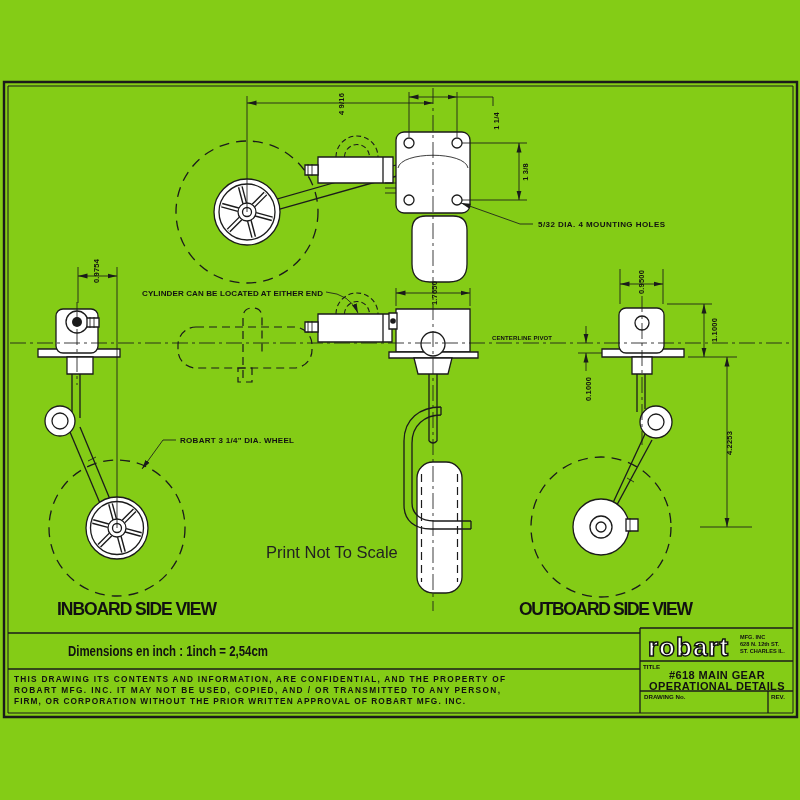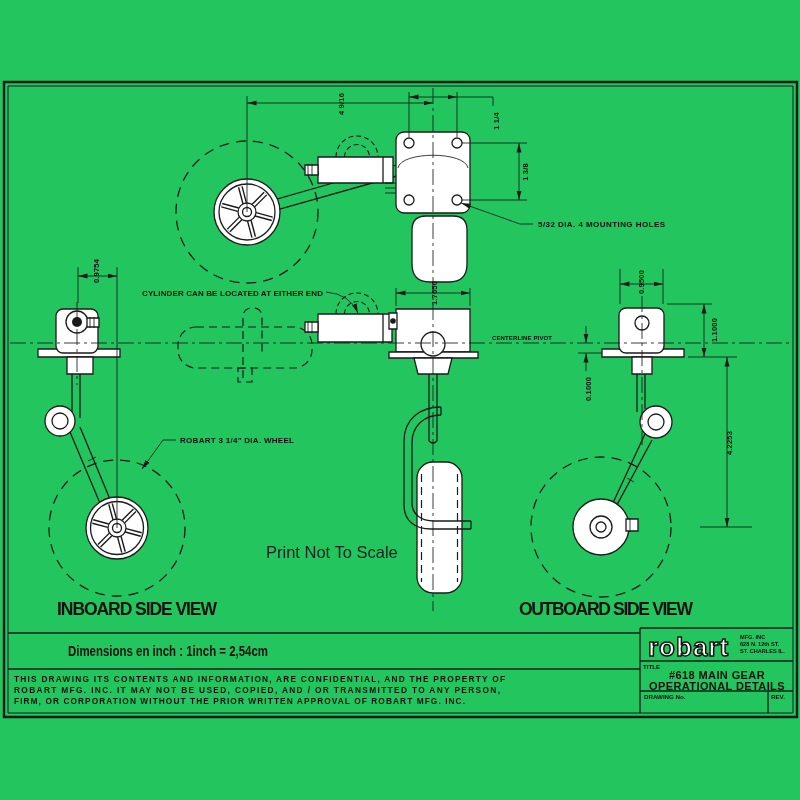--- a/index.html
+++ b/index.html
@@ -1,16 +1,16 @@
 <!DOCTYPE html>
 <html><head>
 <meta charset="utf-8">
 <style>
   html,body{margin:0;padding:0;background:#fff;}
-  .canvas{position:relative;width:800px;height:800px;background:#22c55e;overflow:hidden;}
+  .canvas{position:relative;width:800px;height:800px;background:#84cc16;overflow:hidden;}
   svg{display:block;}
   svg *{vector-effect:non-scaling-stroke;}
   .ln{stroke:#1b1b1b;fill:none;stroke-width:1.3px;}
   .lnw{stroke:#1b1b1b;fill:#fff;stroke-width:1.3px;}
   .thin{stroke:#1b1b1b;fill:none;stroke-width:0.85px;}
   .cl{stroke:#1b1b1b;fill:none;stroke-width:0.85px;stroke-dasharray:16 4 3 4;}
   .tire{stroke:#1b1b1b;fill:none;stroke-width:1.3px;stroke-dasharray:10 7;}
   .hid{stroke:#1b1b1b;fill:none;stroke-width:1.2px;stroke-dasharray:8 5;}
   .spring{stroke:#1b1b1b;fill:none;stroke-width:1.1px;stroke-dasharray:5 3;}
   .spoke{stroke:#1b1b1b;stroke-width:5px;}

